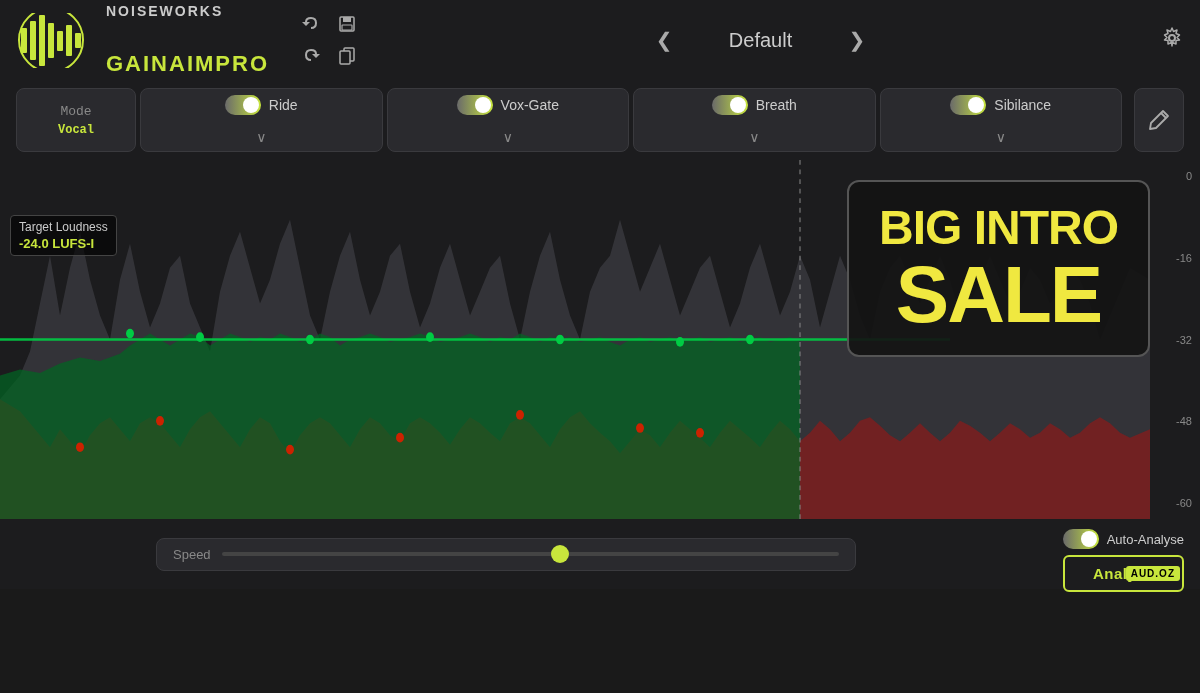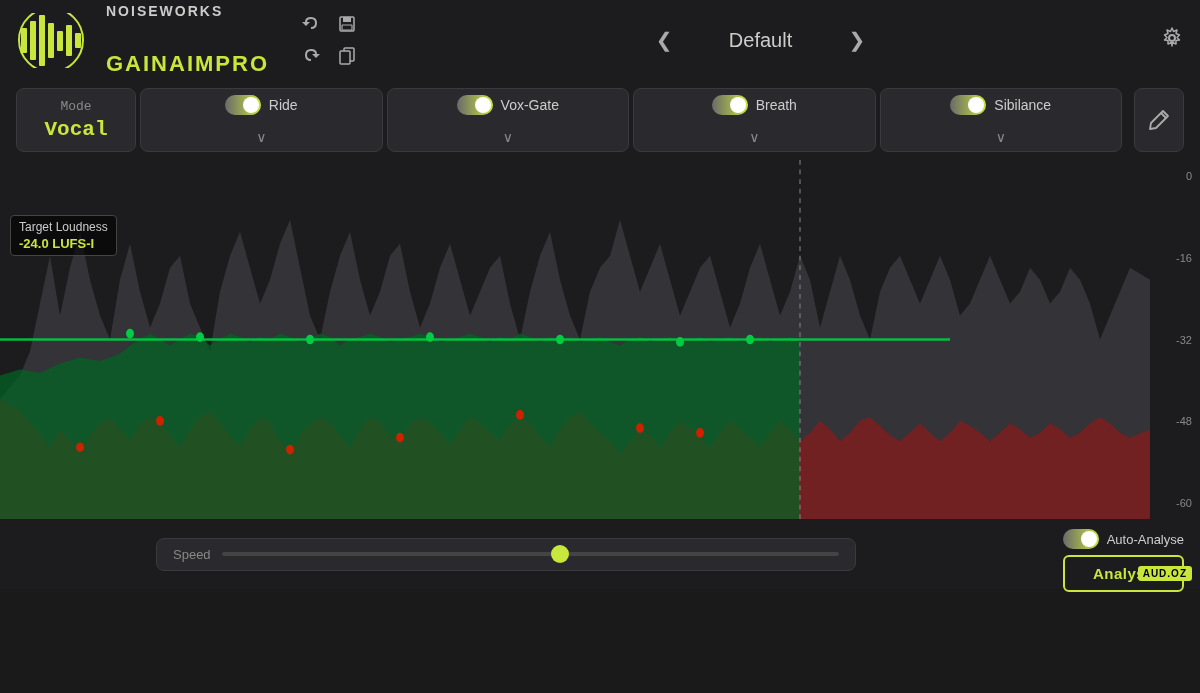--- a/index.html
+++ b/index.html
@@ -145,21 +145,21 @@
     }
 
     .mode-label {
       color: #888;
       font-size: 13px;
       margin-bottom: 4px;
     }
 
     .mode-value {
       color: #c8e63c;
-      font-size: 21px;
+      font-size: 12px;
       font-weight: 600;
     }
 
     .toggle-section {
       background: #2a2a2e;
       border: 1px solid #3a3a3e;
       border-radius: 8px;
       padding: 6px 16px;
       display: flex;
       flex-direction: column;
@@ -381,21 +381,21 @@
       font-weight: 600;
       padding: 8px 28px;
       cursor: pointer;
       letter-spacing: 0.5px;
     }
 
     
     .watermark {
       position: absolute;
       bottom: 8px;
-      right: 8px;
+      right: 20px;
       background: #c8e63c;
       color: #000;
       font-size: 10px;
       font-weight: 700;
       padding: 2px 5px;
       border-radius: 3px;
       letter-spacing: 1px;
     }
 
     
@@ -587,20 +587,24 @@
       <line x1="0" y1="150" x2="950" y2="150" stroke="#00cc44" stroke-width="2" opacity="0.9"></line>
 
       <line x1="800" y1="0" x2="800" y2="300" stroke="#888" stroke-width="1" stroke-dasharray="4,4"></line>
     </svg>
 
     <div class="target-loudness-label">
       <span>Target Loudness</span>
       <span class="target-loudness-value">-24.0 LUFS-I</span>
     </div>
 
+    <div class="sale-overlay">
+      <div class="sale-big-intro">BIG INTRO</div>
+      <div class="sale-text">SALE</div>
+    </div>
 
     <div class="db-scale">
       <span class="db-label">0</span>
       <span class="db-label">-16</span>
       <span class="db-label">-32</span>
       <span class="db-label">-48</span>
       <span class="db-label">-60</span>
     </div>
   </div>
 

